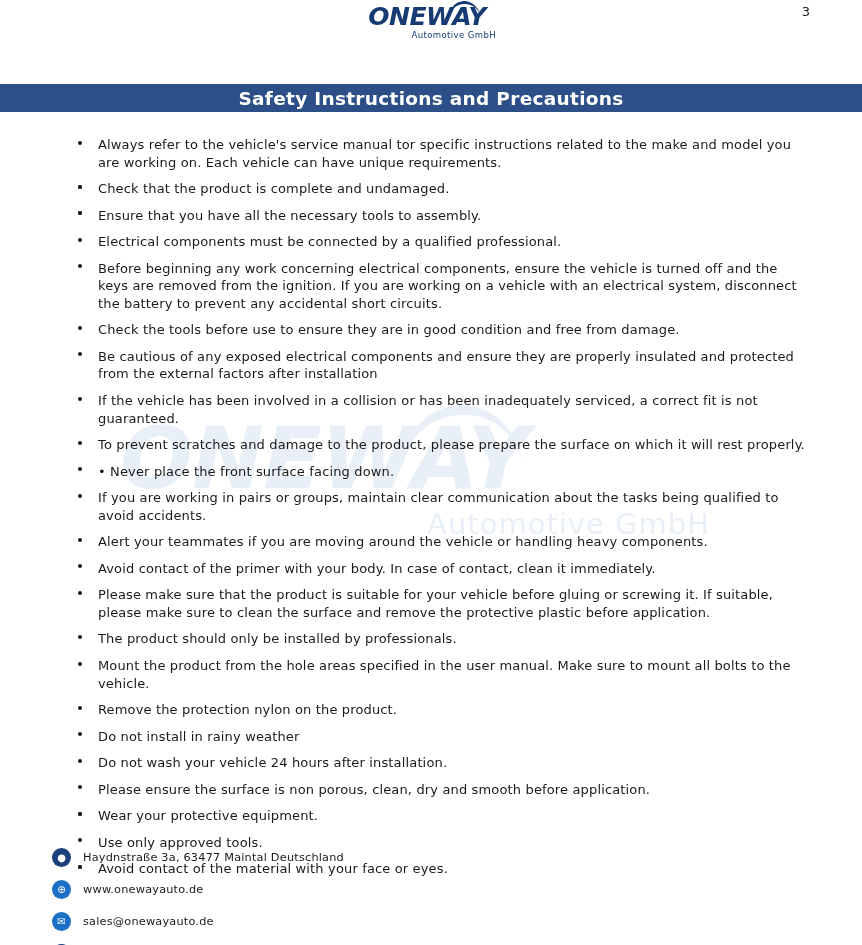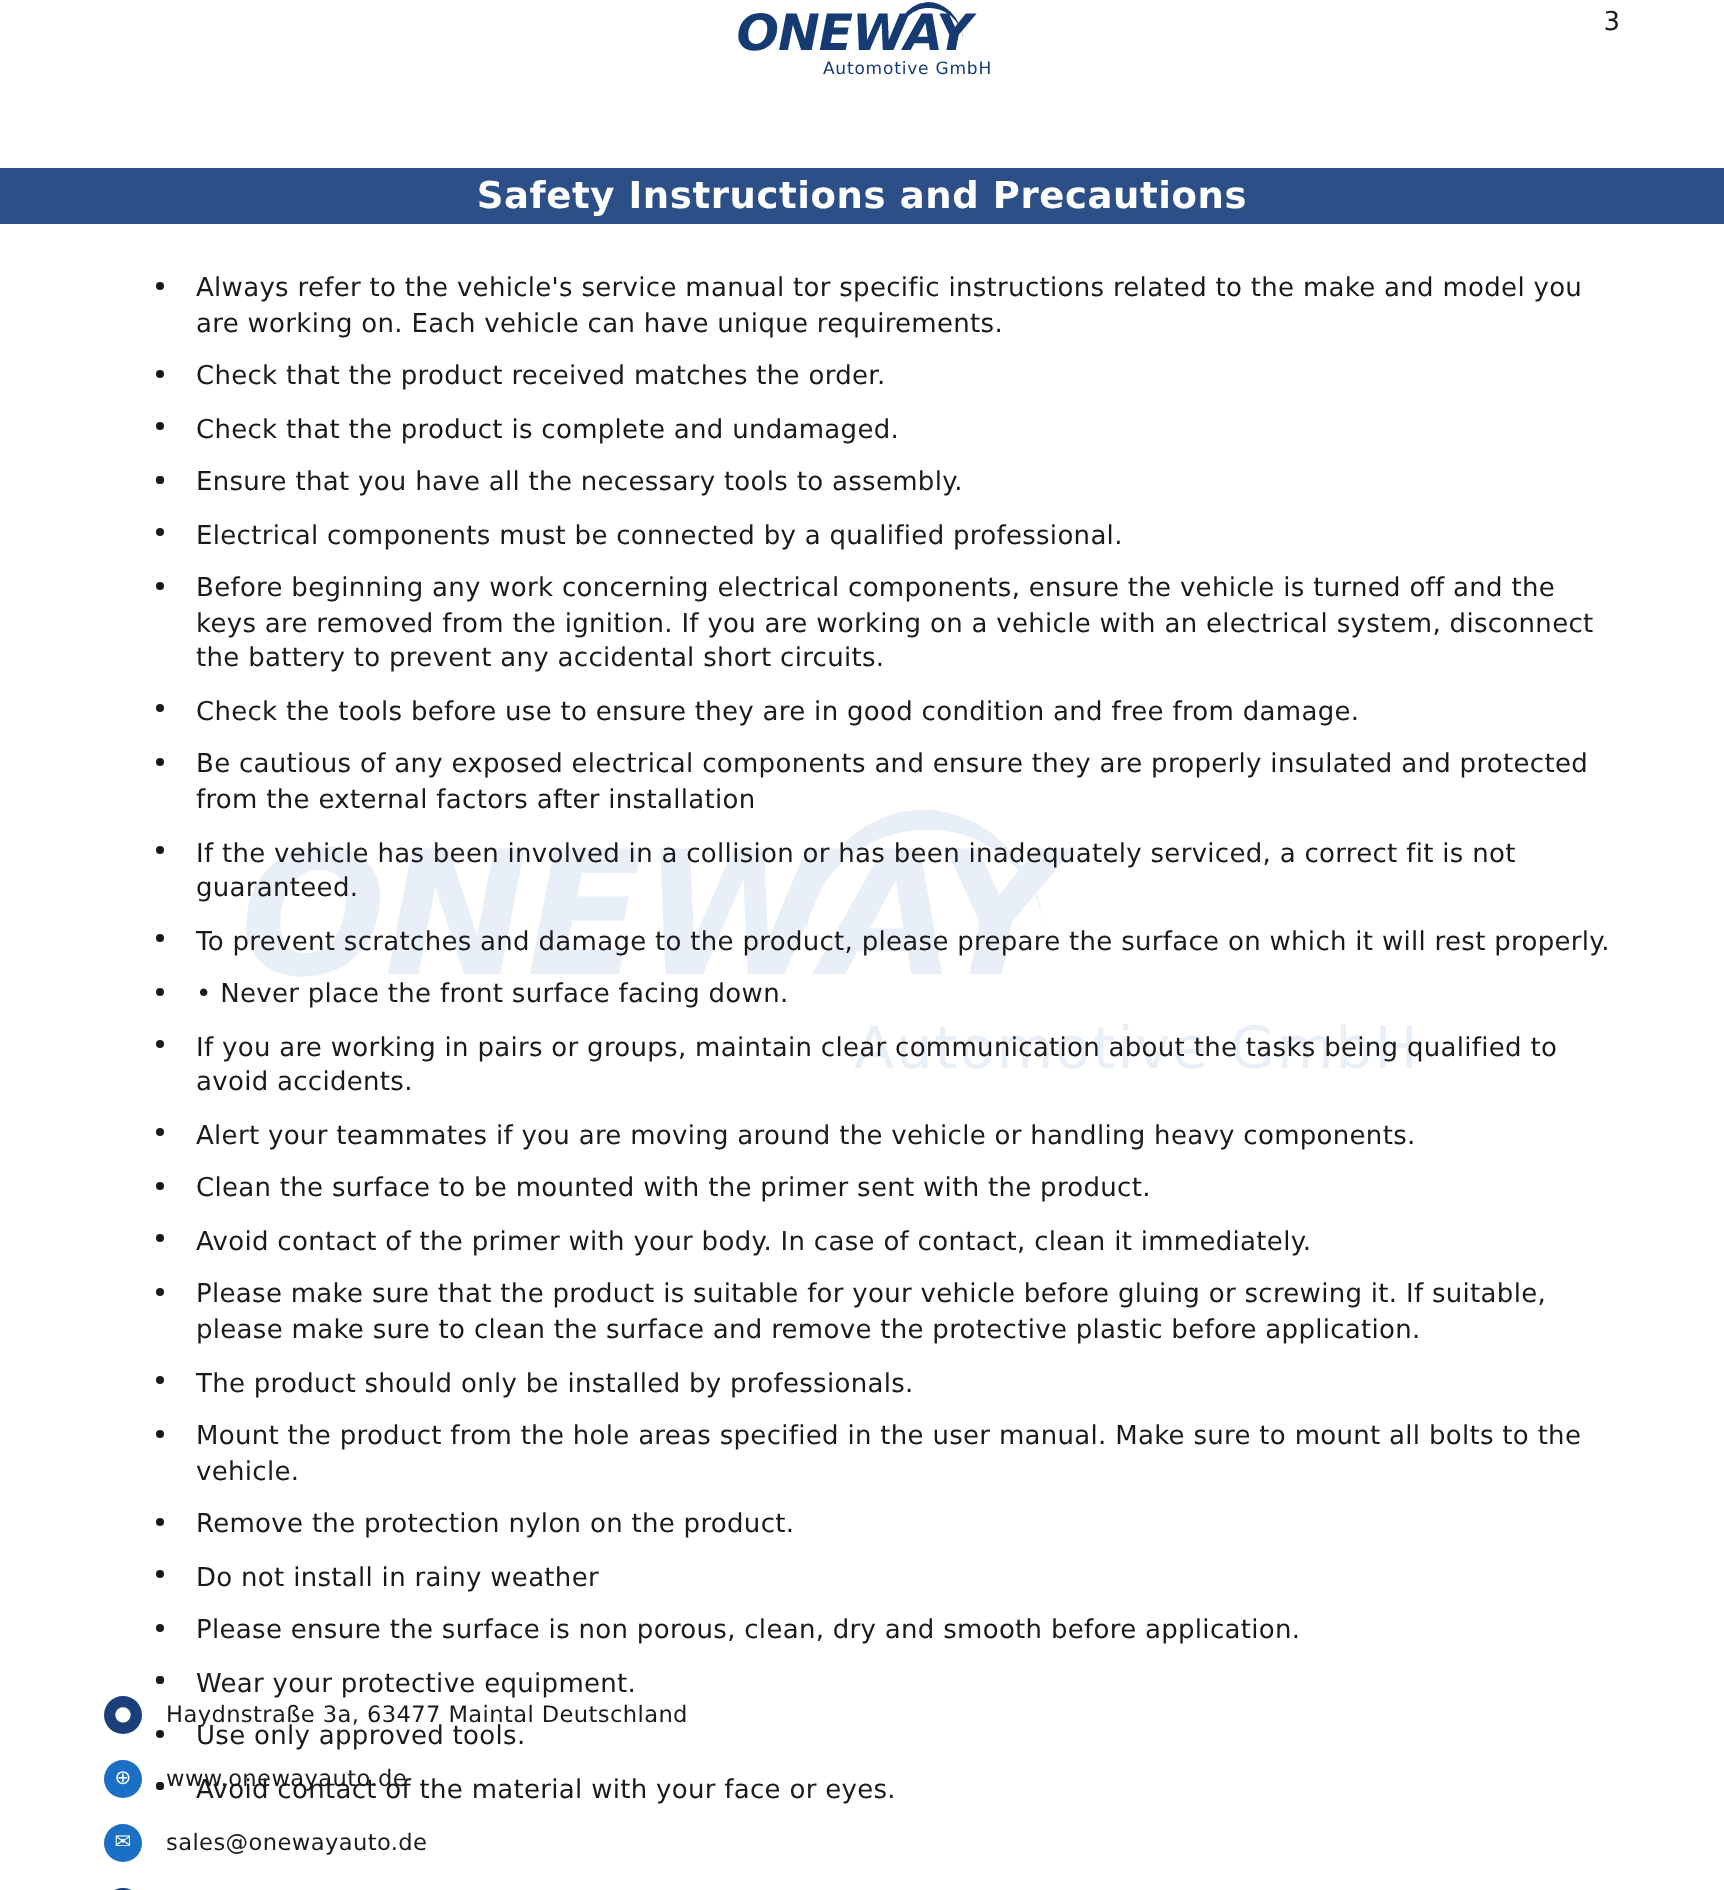--- a/index.html
+++ b/index.html
@@ -224,40 +224,40 @@
     <div class="wm-word">
       <span>ONEWAY</span>
       <span class="wm-swoosh"></span>
     </div>
     <div class="wm-sub">Automotive GmbH</div>
   </div>
 
   <div class="content">
     <ul class="bullets">
       <li><span class="dot"></span><span>Always refer to the vehicle's service manual tor specific instructions related to the make and model you are working on. Each vehicle can have unique requirements.</span></li>
-      <li><span class="dot"></span><span>Check that the product received matches the order.</span></li>
+      <li><span class="dot"></span></li>
       <li><span class="dot"></span><span>Check that the product is complete and undamaged.</span></li>
       <li><span class="dot"></span></li>
       <li><span class="dot"></span><span>Ensure that you have all the necessary tools to assembly.</span></li>
       <li><span class="dot"></span><span>Electrical components must be connected by a qualified professional.</span></li>
       <li><span class="dot"></span><span>Before beginning any work concerning electrical components, ensure the vehicle is turned off and the keys are removed from the ignition. If you are working on a vehicle with an electrical system, disconnect the battery to prevent any accidental short circuits.</span></li>
       <li><span class="dot"></span><span>Check the tools before use to ensure they are in good condition and free from damage.</span></li>
       <li><span class="dot"></span><span>Be cautious of any exposed electrical components and ensure they are properly insulated and protected from the external factors after installation</span></li>
       <li><span class="dot"></span><span>If the vehicle has been involved in a collision or has been inadequately serviced, a correct fit is not guaranteed.</span></li>
       <li><span class="dot"></span><span>To prevent scratches and damage to the product, please prepare the surface on which it will rest properly.</span></li>
       <li><span class="dot"></span><span>• Never place the front surface facing down.</span></li>
       <li><span class="dot"></span><span>If you are working in pairs or groups, maintain clear communication about the tasks being qualified to avoid accidents.</span></li>
       <li><span class="dot"></span><span>Alert your teammates if you are moving around the vehicle or handling heavy components.</span></li>
-      <li><span class="dot"></span><span>Clean the surface to be mounted with the primer sent with the product.</span></li>
       <li><span class="dot"></span><span>Avoid contact of the primer with your body. In case of contact, clean it immediately.</span></li>
       <li><span class="dot"></span><span>Please make sure that the product is suitable for your vehicle before gluing or screwing it. If suitable, please make sure to clean the surface and remove the protective plastic before application.</span></li>
       <li><span class="dot"></span><span>The product should only be installed by professionals.</span></li>
       <li><span class="dot"></span><span>Mount the product from the hole areas specified in the user manual. Make sure to mount all bolts to the vehicle.</span></li>
       <li><span class="dot"></span><span>Remove the protection nylon on the product.</span></li>
       <li><span class="dot"></span><span>Do not install in rainy weather</span></li>
+      <li><span class="dot"></span><span>Do not wash your vehicle 24 hours after installation.</span></li>
       <li><span class="dot"></span><span>Please ensure the surface is non porous, clean, dry and smooth before application.</span></li>
       <li><span class="dot"></span></li>
       <li><span class="dot"></span><span>Wear your protective equipment.</span></li>
       <li><span class="dot"></span><span>Use only approved tools.</span></li>
       <li><span class="dot"></span></li>
       <li><span class="dot"></span><span>Avoid contact of the material with your face or eyes.</span></li>
     </ul>
   </div>
 
   <div class="footer">

